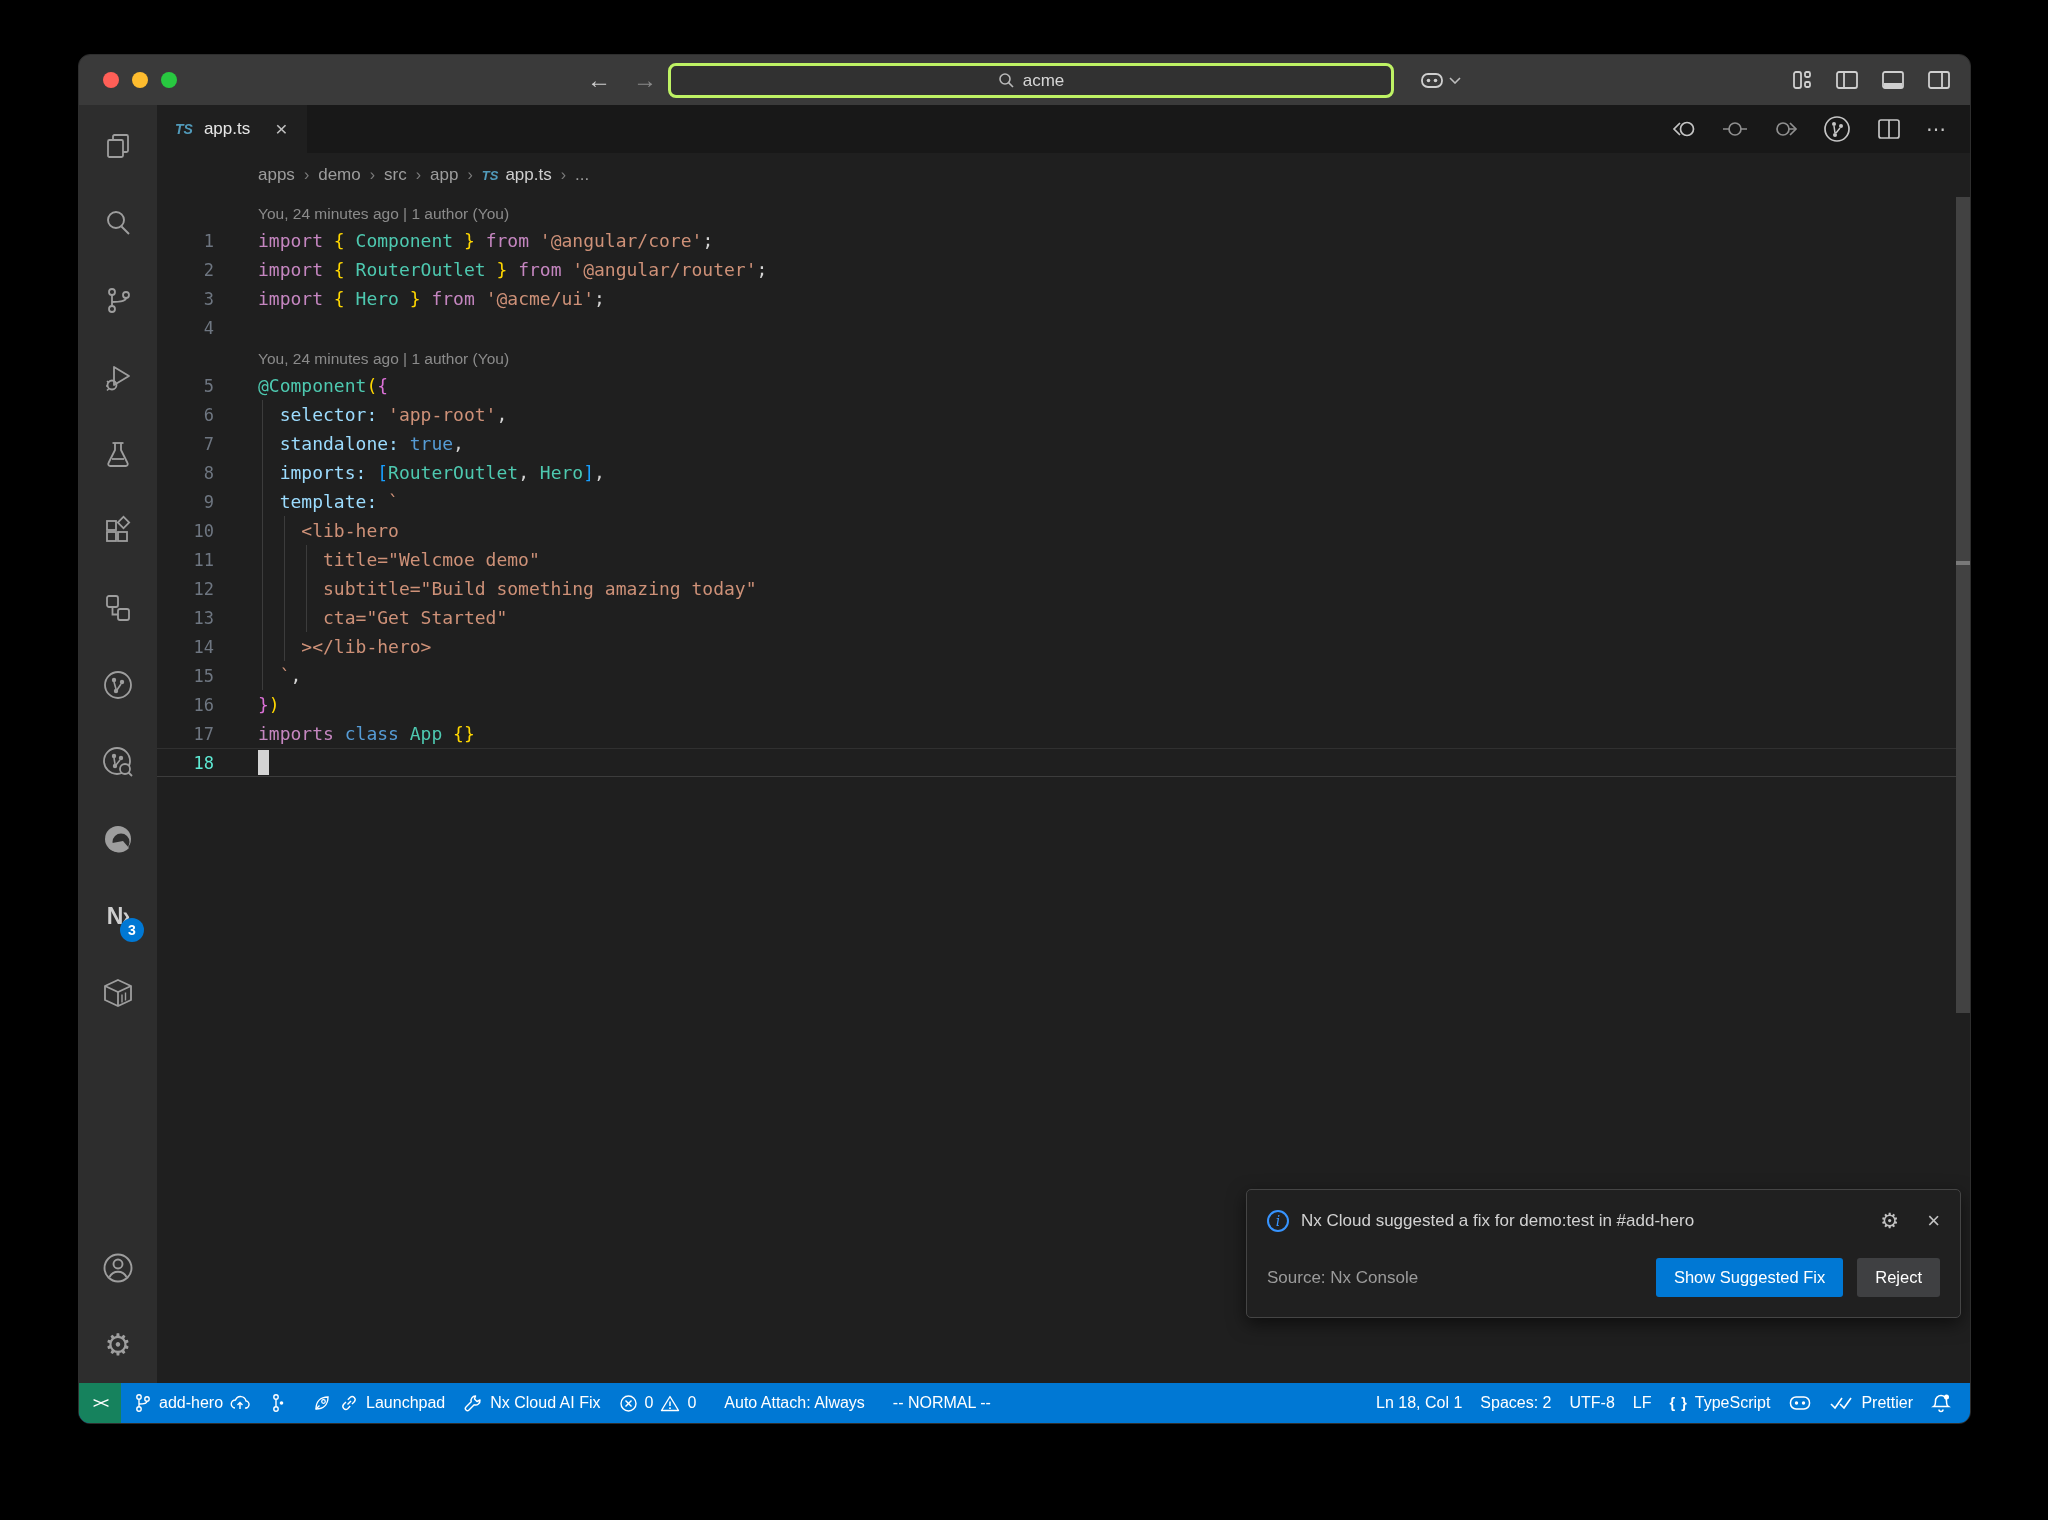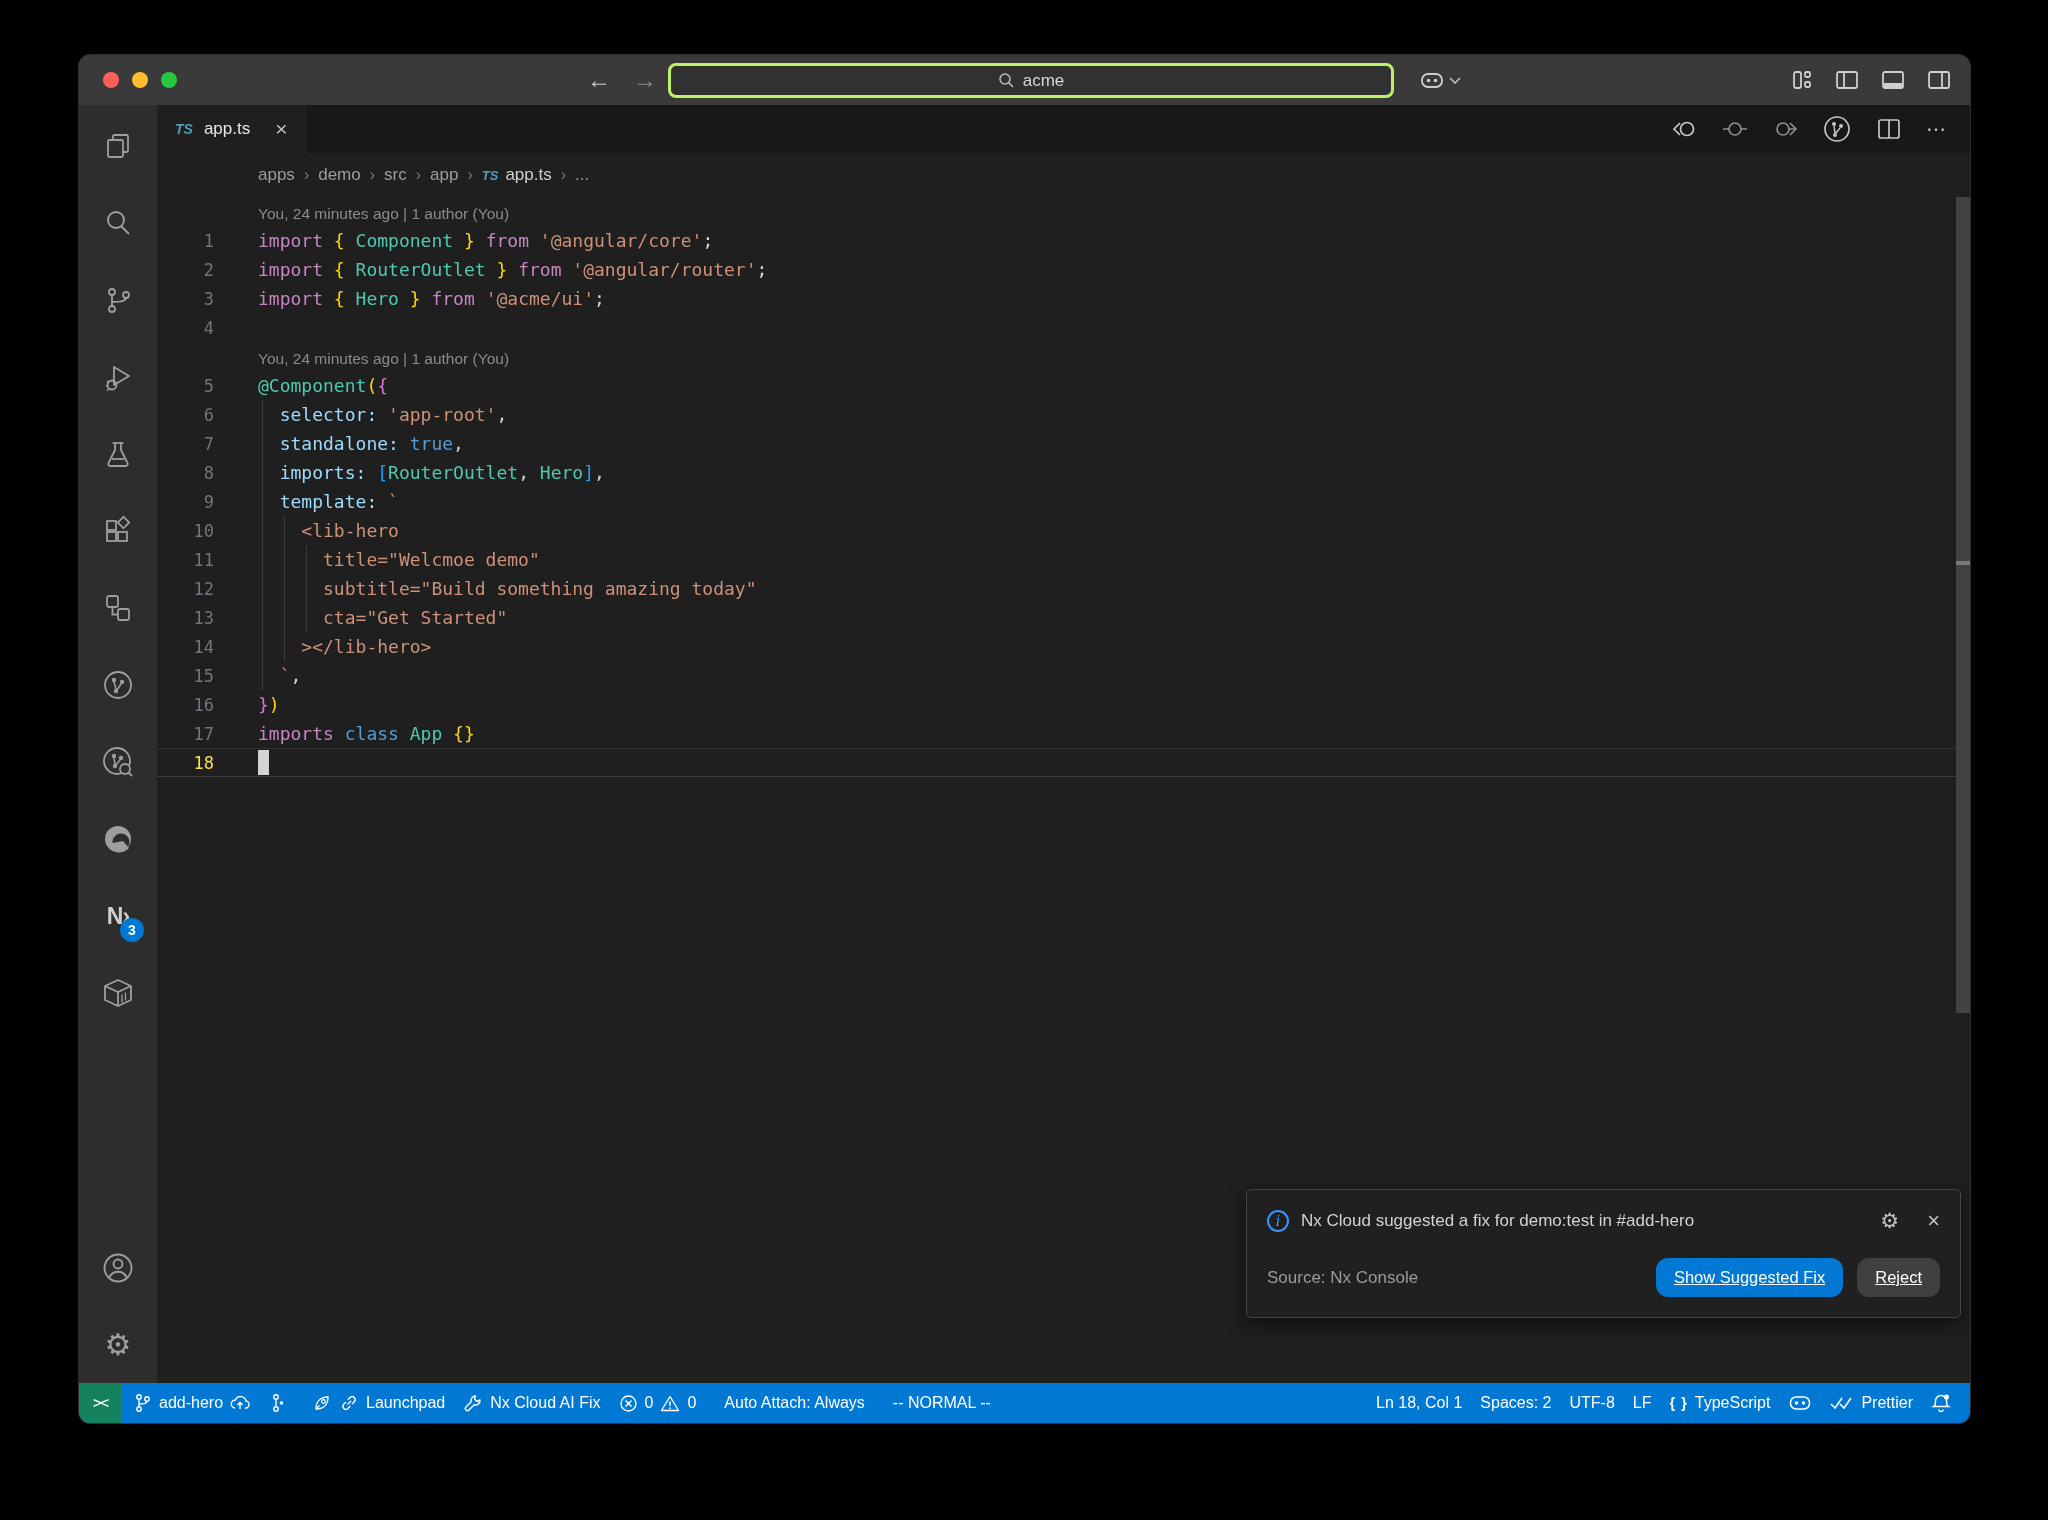--- a/index.html
+++ b/index.html
@@ -59,21 +59,21 @@
     color:#9d9d9d; font-size:17px; }
   .breadcrumb .sep { margin:0 9px; color:#7a7a7a; font-size:16px; }
   .breadcrumb .ts-glyph { font-size:13px; margin-right:7px; }
 
   
   .code { flex:1; position:relative; font-family:"DejaVu Sans Mono", monospace;
     font-size:18px; overflow:hidden; }
   .row { height:29px; display:flex; align-items:center; position:relative; }
   .row.current { border-top:1px solid #303030; border-bottom:1px solid #3c3c3c; }
   .ln { flex:0 0 57px; text-align:right; color:#6e7681; font-size:17px; }
-  .row.current .ln { color:#fde047; }
+  .row.current .ln { color:#5eead4; }
   .txt { padding-left:44px; white-space:pre; }
   .blame-row { height:29px; display:flex; align-items:flex-end; padding-left:101px;
     color:#8b8b8b; font-size:15.5px; font-family:"Liberation Sans", sans-serif;
     padding-bottom:3px; }
   .cursor-block { display:inline-block; width:11px; height:25px; background:#d4d4d4;
     vertical-align:middle; }
   .indent-guide { position:absolute; width:1px; background:#3c3c3c; }
   .scrollbar { position:absolute; top:0; right:0; width:14px; height:100%; }
   .scroll-thumb { position:absolute; top:0; right:0; width:14px; height:816px;
     background:#424242; }
@@ -86,22 +86,22 @@
     box-shadow:0 6px 18px rgba(0,0,0,.55); padding:18px 20px 20px; z-index:5; }
   .toast-head { display:flex; align-items:center; gap:12px; }
   .toast-title { color:#d2d2d2; font-size:17px; flex:1; white-space:nowrap; }
   .toast-gear { color:#c2c2c2; font-size:21px; font-family:"DejaVu Sans",sans-serif; }
   .toast-close { color:#c2c2c2; font-size:22px; margin-left:16px; }
   .info-badge { width:22px; height:22px; border-radius:50%; border:2px solid #3794ff;
     color:#3794ff; display:flex; align-items:center; justify-content:center;
     font-size:14px; font-family:"DejaVu Serif", serif; font-style:italic; flex:0 0 22px; }
   .toast-body { display:flex; align-items:center; margin-top:24px; }
   .toast-source { color:#9b9b9b; font-size:17px; flex:1; }
-  .btn { border:none; border-radius:12px; font-size:16.5px; padding:10px 18px;
-    color:#fff; font-family:"Liberation Sans", sans-serif;text-decoration:underline; }
+  .btn { border:none; border-radius:3px; font-size:16.5px; padding:10px 18px;
+    color:#fff; font-family:"Liberation Sans", sans-serif; }
   .btn-primary { background:#0078d4; }
   .btn-secondary { background:#3f4042; margin-left:14px; }
 
   
   .statusbar { flex:0 0 40px; background:#0078d4; display:flex; align-items:center;
     color:#fff; font-size:16px; }
   .remote { width:42px; height:100%; background:#16825d; display:flex;
     align-items:center; justify-content:center; font-family:"DejaVu Sans Mono",monospace;
     font-size:15px; letter-spacing:-2px; }
   .sb-item { display:flex; align-items:center; gap:7px; padding:0 9px; height:100%; }

